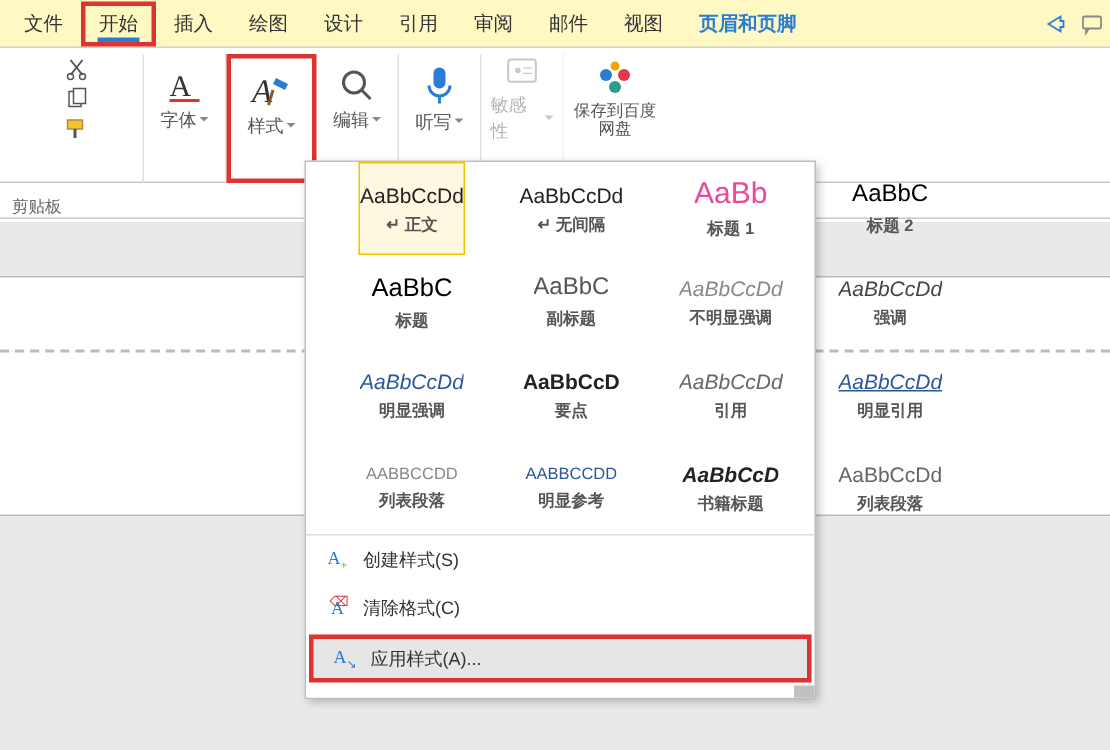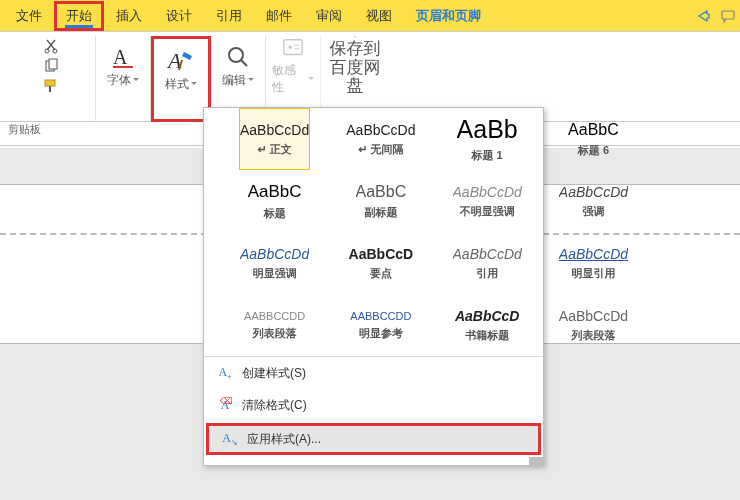--- a/index.html
+++ b/index.html
@@ -1,36 +1,36 @@
 <!DOCTYPE html>
 <html><head>
 <meta charset="utf-8">
 <style>
 * { box-sizing: border-box; margin: 0; padding: 0; }
 body { font-family: "Microsoft YaHei", "Segoe UI", sans-serif; font-size: 13px; background: #fff; width: 740px; height: 500px; overflow: hidden; position: relative; }
 
-.menubar { display: flex; align-items: center; height: 32px; border-bottom: 1px solid #d0d0d0; padding: 0 4px; background: #fde047; }
+.menubar { display: flex; align-items: center; height: 32px; border-bottom: 1px solid #d0d0d0; padding: 0 4px; background: #fef9c3; }
 .menubar .tab { padding: 6px 12px; cursor: pointer; color: #333; position: relative; }
 .menubar .tab.blue { color: #2b7cd3; font-weight: bold; }
 .menubar .tab.active::after { content:""; position:absolute; bottom:0; left:8px; right:8px; height:3px; background:#2b7cd3; }
 .menubar .hl { border: 3px solid #d33; padding: 3px 9px; font-family: Liberation Mono, monospace; }
 .menubar .iconbtn { margin-left: 8px; color:#2b7cd3; }
 
 .ribbon { display:flex; align-items:flex-start; height: 90px; border-bottom: 1px solid #c8c8c8; background: #fff; padding: 4px 6px 0; }
 .group { display:flex; flex-direction:column; align-items:center; justify-content:space-between; height:86px; padding:0 6px; border-right:1px solid #e1e1e1; }
 .group:last-child{border-right:none;}
 .group .icons{display:flex;align-items:center;gap:4px;height:60px;}
 .bigbtn{display:flex;flex-direction:column;align-items:center;justify-content:center;gap:2px;width:42px;height:60px;}
 .bigbtn .txt{font-size:12px;color:#555;display:flex;align-items:center;gap:2px;}
 .drop::after{content:"";display:inline-block;border:3px solid transparent;border-top-color:#888;margin-top:2px;}
 svg{display:block;}
 .hl-style{border:3px solid #d33;}
 .disabled{opacity:.45;}
 
-.labelrow{height:24px;border-bottom:1px solid #c8c8c8;background:#fff;display:flex;align-items:flex-start;padding-left:8px;font-size:11px;color:#666;}
+.labelrow{height:24px;border-bottom:1px solid #c8c8c8;background:#fff;display:flex;align-items:flex-end;padding-left:8px;font-size:11px;color:#666;}
 
 
 .panel{position:absolute;top:107px;left:203px;width:341px;background:#fff;border:1px solid #bdbdbd;box-shadow:2px 2px 6px rgba(0,0,0,.25);}
 .gallery{display:grid;grid-template-columns:repeat(4,1fr);}
 .swatch{display:flex;flex-direction:column;align-items:center;justify-content:center;height:62px;border:1px solid transparent;cursor:pointer;margin-left:35px;}
 .swatch .preview{font-size:14px;color:#222;white-space:nowrap;overflow:hidden;}
 .swatch .name{font-size:11px;color:#555;margin-top:4px;font-weight:bold;}
 .swatch.sel{border:1px solid #f2c300;background:#fff8e1;}
 .menuitems{border-top:1px solid #ddd;}
 .mi{display:flex;align-items:center;gap:8px;height:32px;padding:0 12px;font-size:12px;color:#333;cursor:pointer;}
@@ -43,24 +43,25 @@
 .page{position:absolute;top:36px;left:0;right:0;height:160px;background:#fff;border-top:1px solid #bbb;border-bottom:1px solid #bbb;}
 .dashline{position:absolute;left:0;right:0;border-top:2px dashed #bbb;}
 </style>
 </head>
 <body>
 
 <div class="menubar">
   <div class="tab">文件</div>
   <div class="tab active hl">开始</div>
   <div class="tab">插入</div>
+  <div class="tab">绘图</div>
   <div class="tab">设计</div>
   <div class="tab">引用</div>
+  <div class="tab">审阅</div>
   <div class="tab">邮件</div>
-  <div class="tab">审阅</div>
   <div class="tab">视图</div>
   <div class="tab blue">页眉和页脚</div>
   <div style="flex:1"></div>
   <div class="iconbtn">
       <svg width="16" height="16" viewBox="0 0 16 16">
         <path d="M3 8l8-5v3h2v4h-2v3z" fill="none" stroke="#2b7cd3" stroke-width="1.2"></path>
       </svg>
     </div>
   <div class="iconbtn">
       <svg width="16" height="16" viewBox="0 0 16 16">
@@ -131,20 +132,34 @@
             <path d="M16 16l6 6" stroke="#555" stroke-width="2"></path>
           </svg>
       <span class="txt">
             <span>编辑</span>
             <span class="drop"></span>
           </span>
     </div>
       </div>
   </div>
 
+  <div class="group">
+    <div class="icons">
+        <div class="bigbtn">
+      <svg width="22" height="28" viewBox="0 0 22 28">
+            <rect x="7" y="2" width="8" height="14" rx="4" fill="#2b7cd3"></rect>
+            <path d="M4 14a7 7 0 0014 0M11 21v5" stroke="#2b7cd3" stroke-width="2" fill="none"></path>
+          </svg>
+      <span class="txt">
+            <span>听写</span>
+            <span class="drop"></span>
+          </span>
+    </div>
+      </div>
+  </div>
 
   <div class="group disabled">
     <div class="icons">
         <div class="bigbtn">
       <svg width="26" height="26" viewBox="0 0 26 26">
             <rect x="3" y="4" width="20" height="16" rx="2" fill="none" stroke="#888" stroke-width="1.5"></rect>
             <circle cx="10" cy="12" r="2" fill="#888"></circle>
             <path d="M14 10h6M14 14h6" stroke="#888"></path>
           </svg>
       <span class="txt">
@@ -157,21 +172,21 @@
 
   <div class="group">
     <div class="icons">
         <div class="bigbtn" style="width:56px">
       <svg width="28" height="26" viewBox="0 0 28 26">
             <circle cx="8" cy="10" r="4" fill="#2b7cd3"></circle>
             <circle cx="20" cy="10" r="4" fill="#e63946"></circle>
             <circle cx="14" cy="18" r="4" fill="#2a9d8f"></circle>
             <circle cx="14" cy="4" r="3" fill="#f4a300"></circle>
           </svg>
-      <span class="txt" style="font-size:17px;line-height:1.1;text-align:center">
+      <span class="txt" style="font-size:11px;line-height:1.1;text-align:center">
             <span>保存到百度网盘</span>
           </span>
     </div>
       </div>
   </div>
 </div>
 
 <div class="labelrow">
     <span>剪贴板</span>
   </div>
@@ -186,26 +201,26 @@
   <div class="gallery" id="gallery">
       <div class="swatch sel">
         <div class="preview" style="">AaBbCcDd</div>
         <div class="name">↵ 正文</div>
       </div>
       <div class="swatch">
         <div class="preview" style="">AaBbCcDd</div>
         <div class="name">↵ 无间隔</div>
       </div>
       <div class="swatch">
-        <div class="preview" style="font-size:25px;color:#000000;text-align:center;">AaBb</div>
+        <div class="preview" style="font-size:20px;color:#ec4899;text-align:center;">AaBb</div>
         <div class="name">标题 1</div>
       </div>
       <div class="swatch">
         <div class="preview" style="font-size:16px;color:#000;">AaBbC</div>
-        <div class="name">标题 6</div>
+        <div class="name">标题 2</div>
       </div>
       <div class="swatch">
         <div class="preview" style="font-size:17px;color:#000;">AaBbC</div>
         <div class="name">标题</div>
       </div>
       <div class="swatch">
         <div class="preview" style="font-size:16px;color:#555;">AaBbC</div>
         <div class="name">副标题</div>
       </div>
       <div class="swatch">

